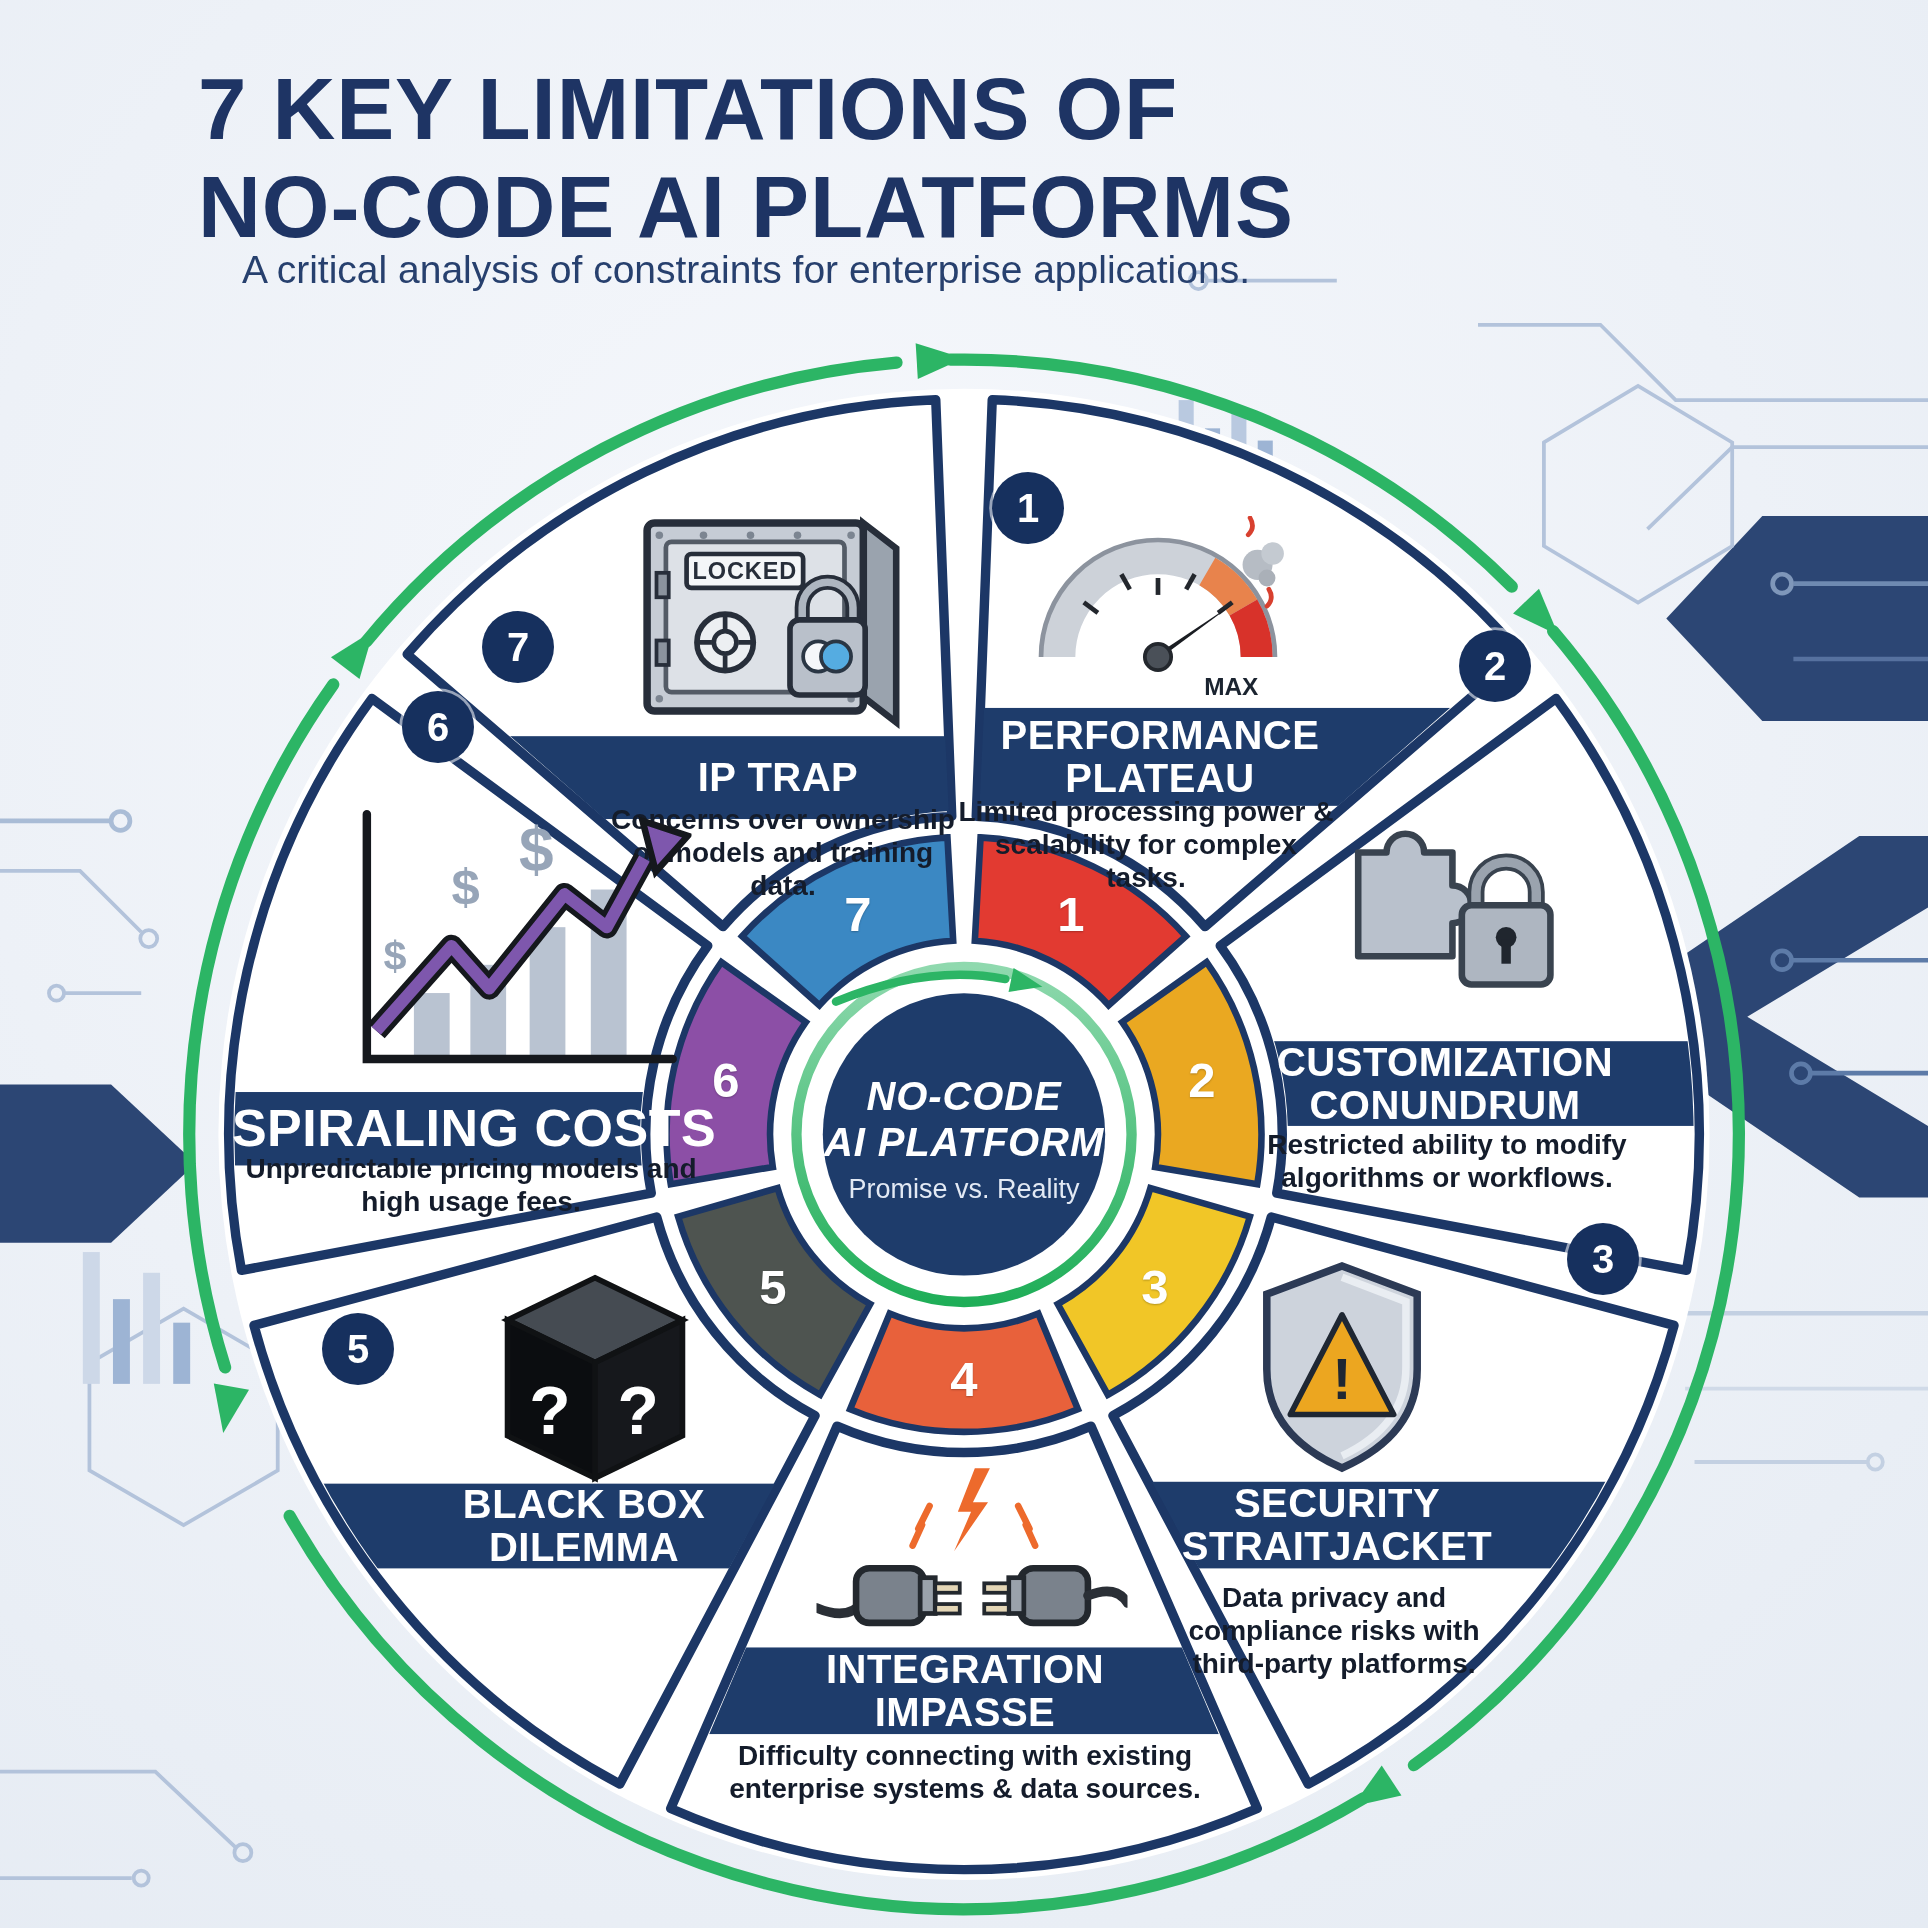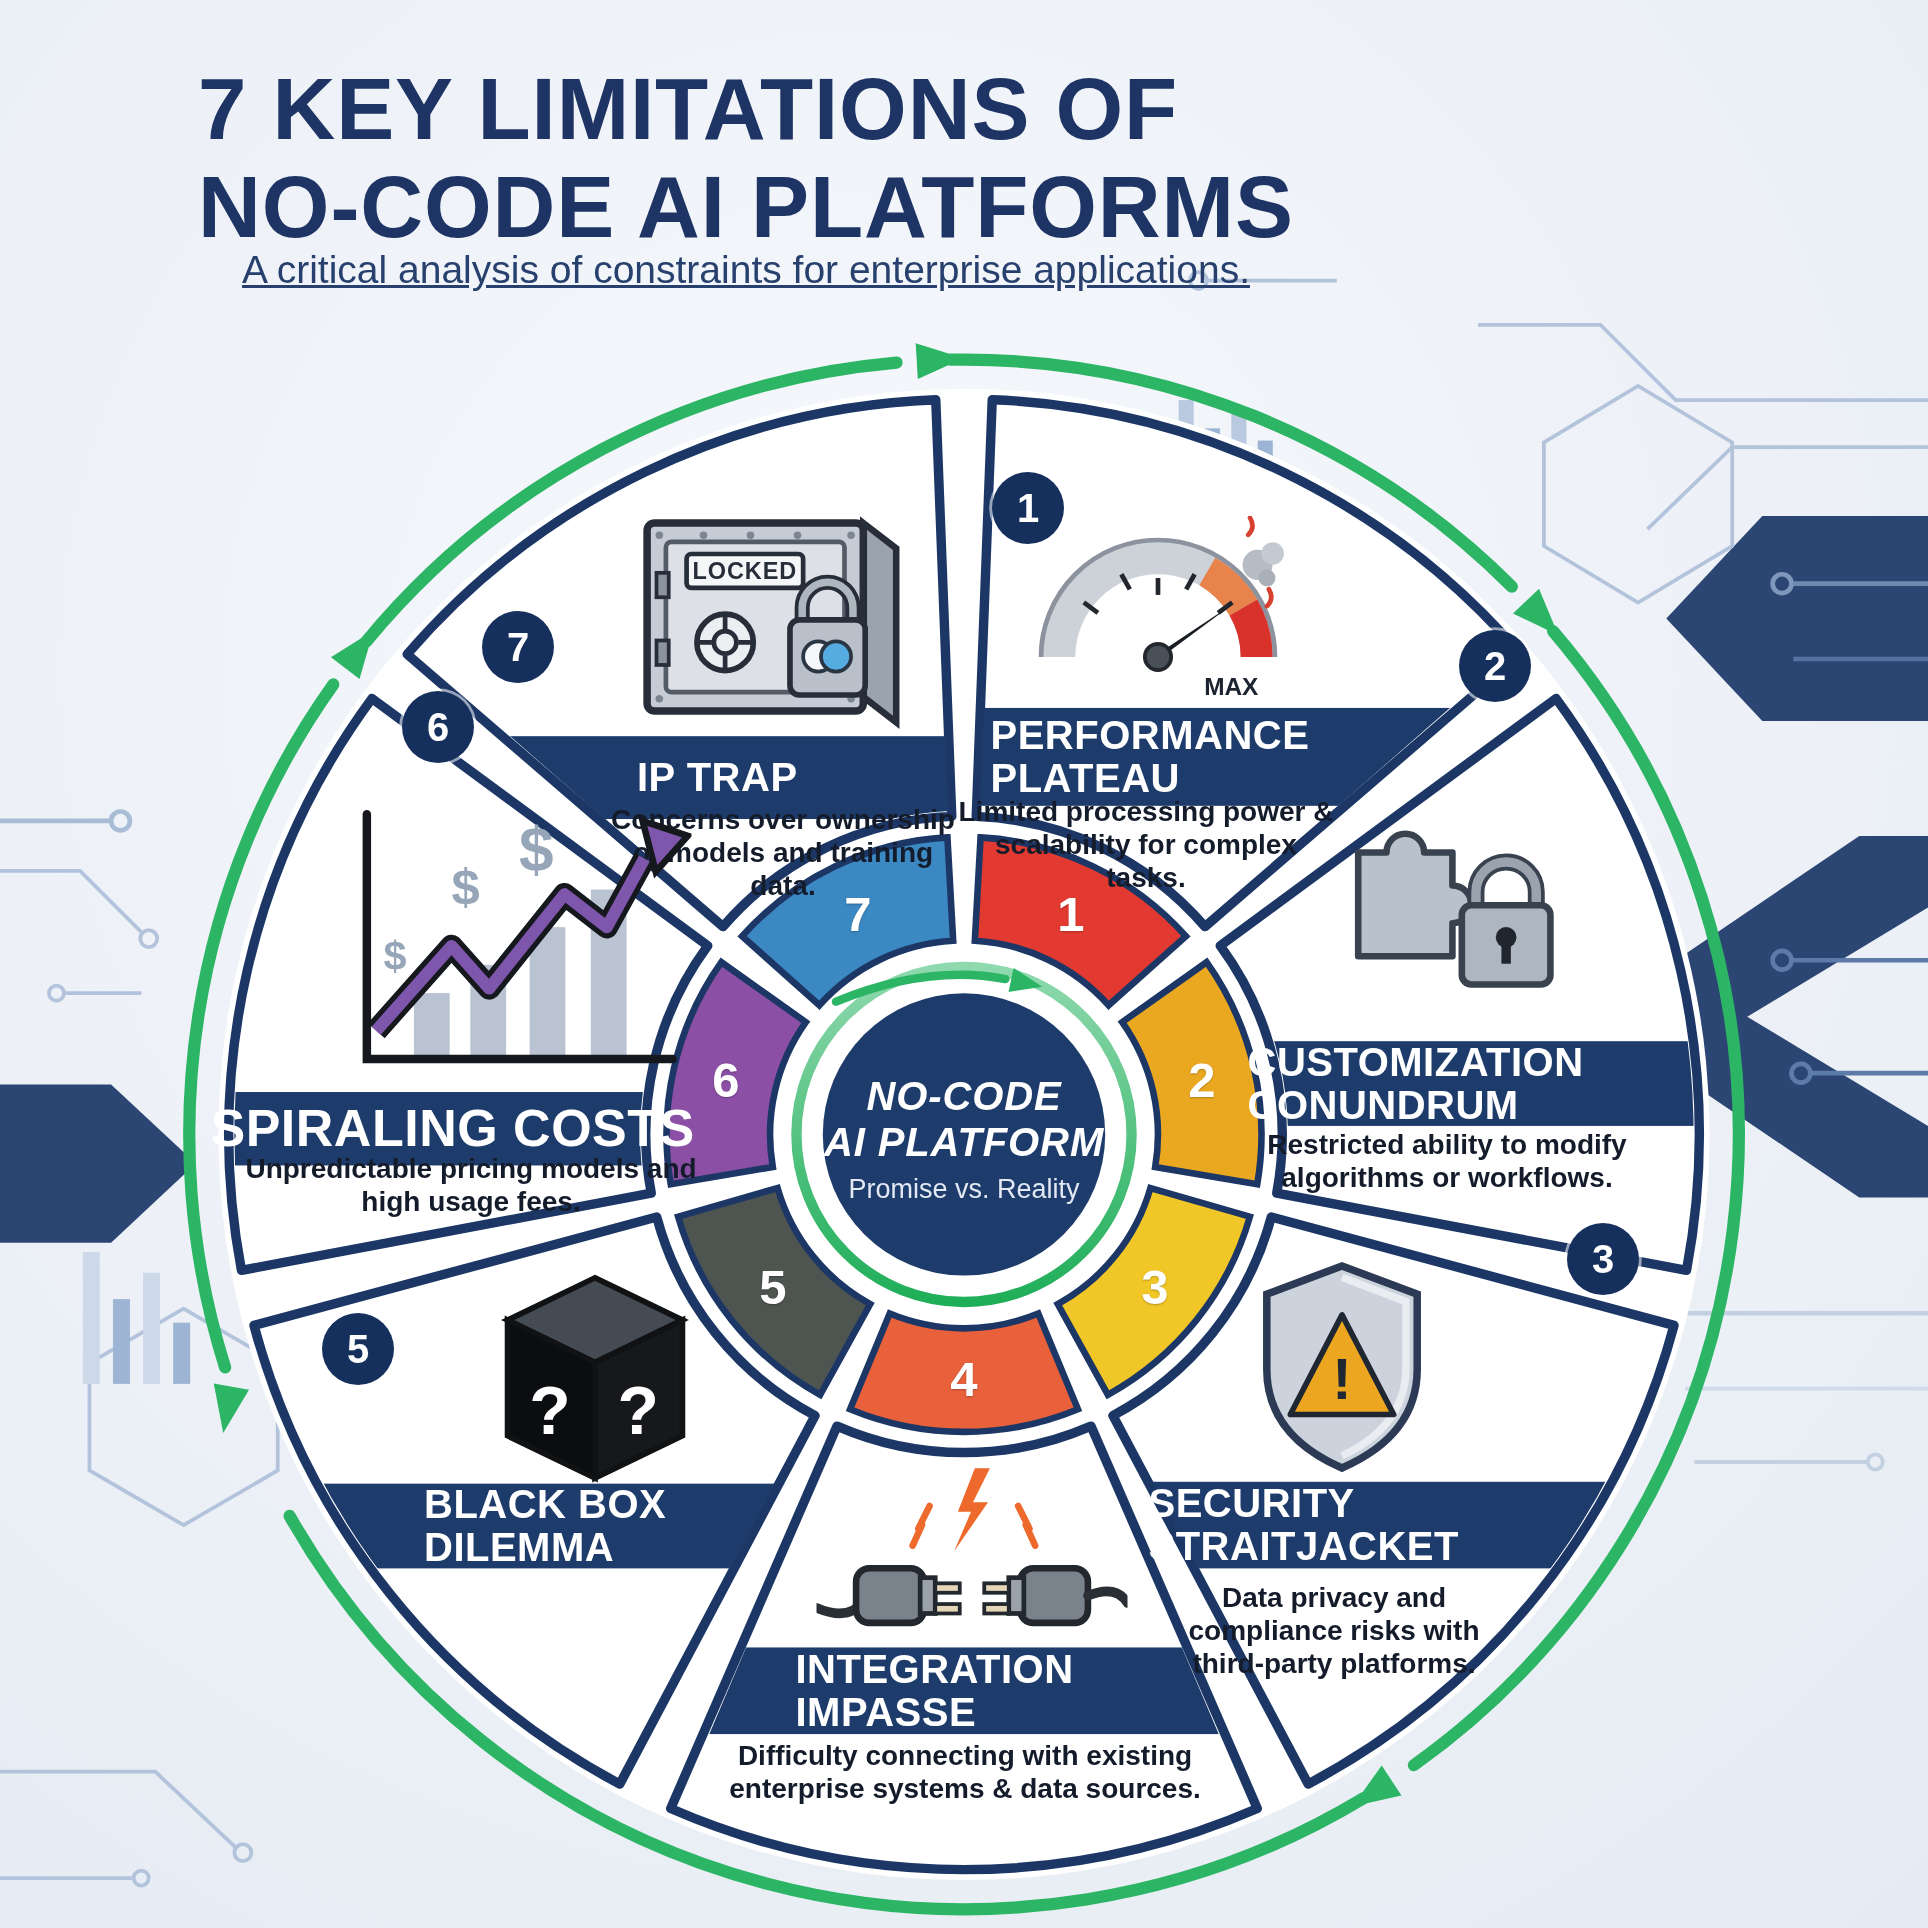--- a/index.html
+++ b/index.html
@@ -6,21 +6,21 @@
   body{
     width:1928px;height:1928px;position:relative;overflow:hidden;
     background:radial-gradient(circle at 45% 35%, #f6f8fc 0%, #edf1f7 55%, #e5ebf3 100%);
     font-family:"Liberation Sans", sans-serif;
   }
   svg{position:absolute;left:0;top:0;}
   .layer{position:absolute;left:0;top:0;width:1928px;height:1928px;}
   .abs{position:absolute;transform:translate(-50%,-50%);}
   .hdr1{font-size:87px;font-weight:700;color:#1e3464;letter-spacing:0.9px;text-align:left;line-height:1.13;white-space:nowrap;}
   .hdr-sub{font-size:39px;font-weight:500;color:#27406e;text-align:center;white-space:nowrap;}
-  .seg-title{font-weight:700;color:#ffffff;line-height:1.08;letter-spacing:0.5px;font-size:40px;}
+  .seg-title{font-weight:700;color:#ffffff;text-align:center;line-height:1.08;letter-spacing:0.5px;font-size:40px;}
   .seg-desc{font-weight:600;color:#141c2b;text-align:center;line-height:1.18;font-size:28px;}
   .badge{width:72px;height:72px;border-radius:50%;background:#16305e;color:#fff;display:flex;align-items:center;justify-content:center;font-size:40px;font-weight:700;box-shadow:0 0 0 2.8px rgba(255,255,255,.55);}
   .ring-num{color:#ffffff;font-size:49px;font-weight:700;text-shadow:0 0.9px 1.9px rgba(0,0,0,.25);}
   .ctr-title{font-size:40px;font-weight:700;color:#fff;text-align:center;line-height:1.16;letter-spacing:0.9px;}
   .ctr-sub{font-size:27px;font-weight:400;color:#e2e9f4;text-align:center;}
   .icon-box{position:absolute;transform:translate(-50%,-50%);}
 </style>
 </head>
 <body>
 
@@ -148,21 +148,21 @@
     <path d="M888 1064 Q985 1024 1068 1040" fill="none" stroke="#2cb565" stroke-width="9" stroke-linecap="round"></path>
     <polygon points="0,-13 34,0 0,13" transform="translate(1074 1041) rotate(12)" fill="#2cb565"></polygon>
   </svg>
 
 <div class="layer">
 
   <div class="abs hdr1" style="left:746px;top:158px;">
     <span style="display:block">7 KEY LIMITATIONS OF</span>
     <span style="display:block">NO-CODE AI PLATFORMS</span>
   </div>
-  <div class="abs hdr-sub" style="left:746px;top:270px;text-decoration:underline;">A critical analysis of constraints for enterprise applications.</div>
+  <div class="abs hdr-sub" style="left:746px;top:270px;">A critical analysis of constraints for enterprise applications.</div>
 
   <div class="abs ctr-title" style="left:964px;top:1119px;width:301px;font-style:italic;">
     <span style="display:block">NO-CODE</span>
     <span style="display:block">AI PLATFORM</span>
   </div>
   <div class="abs ctr-sub" style="left:964px;top:1189px;width:282px;">Promise vs. Reality</div>
 
   <div class="abs seg-title" style="left:1160px;top:757px;width:339px;">PERFORMANCE PLATEAU</div>
   <div class="abs seg-title" style="left:1445px;top:1084px;width:395px;">CUSTOMIZATION CONUNDRUM</div>
   <div class="abs seg-title" style="left:1337px;top:1525px;width:377px;">SECURITY STRAITJACKET</div>

